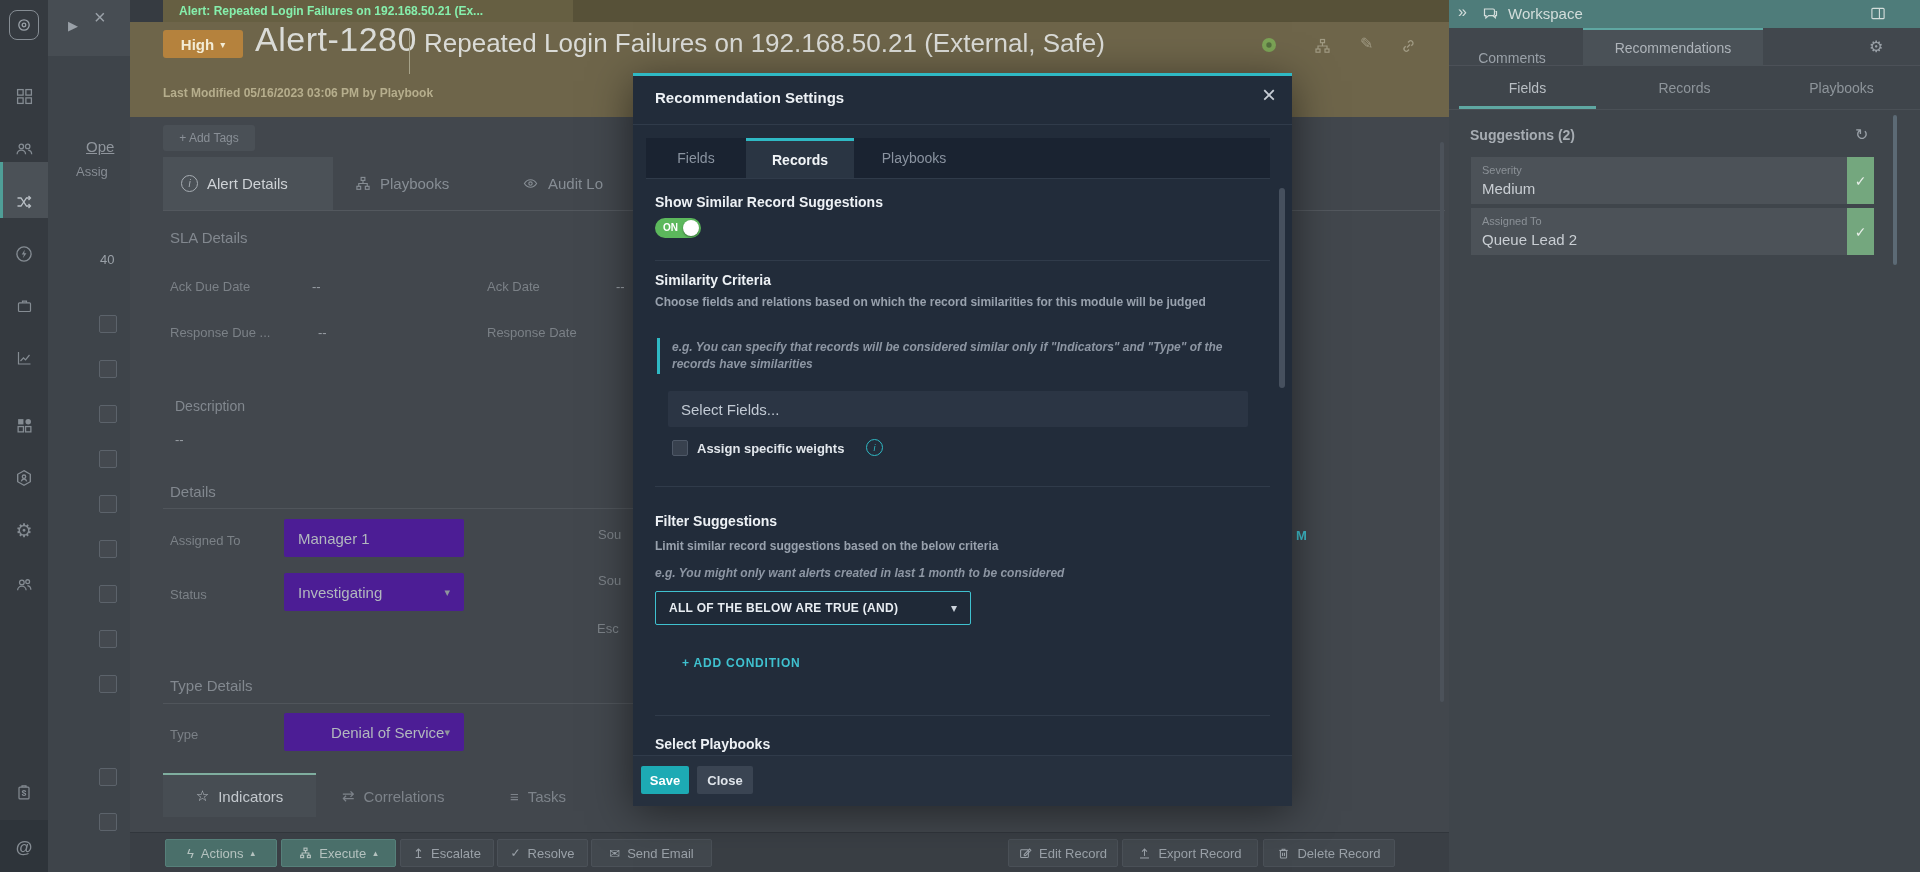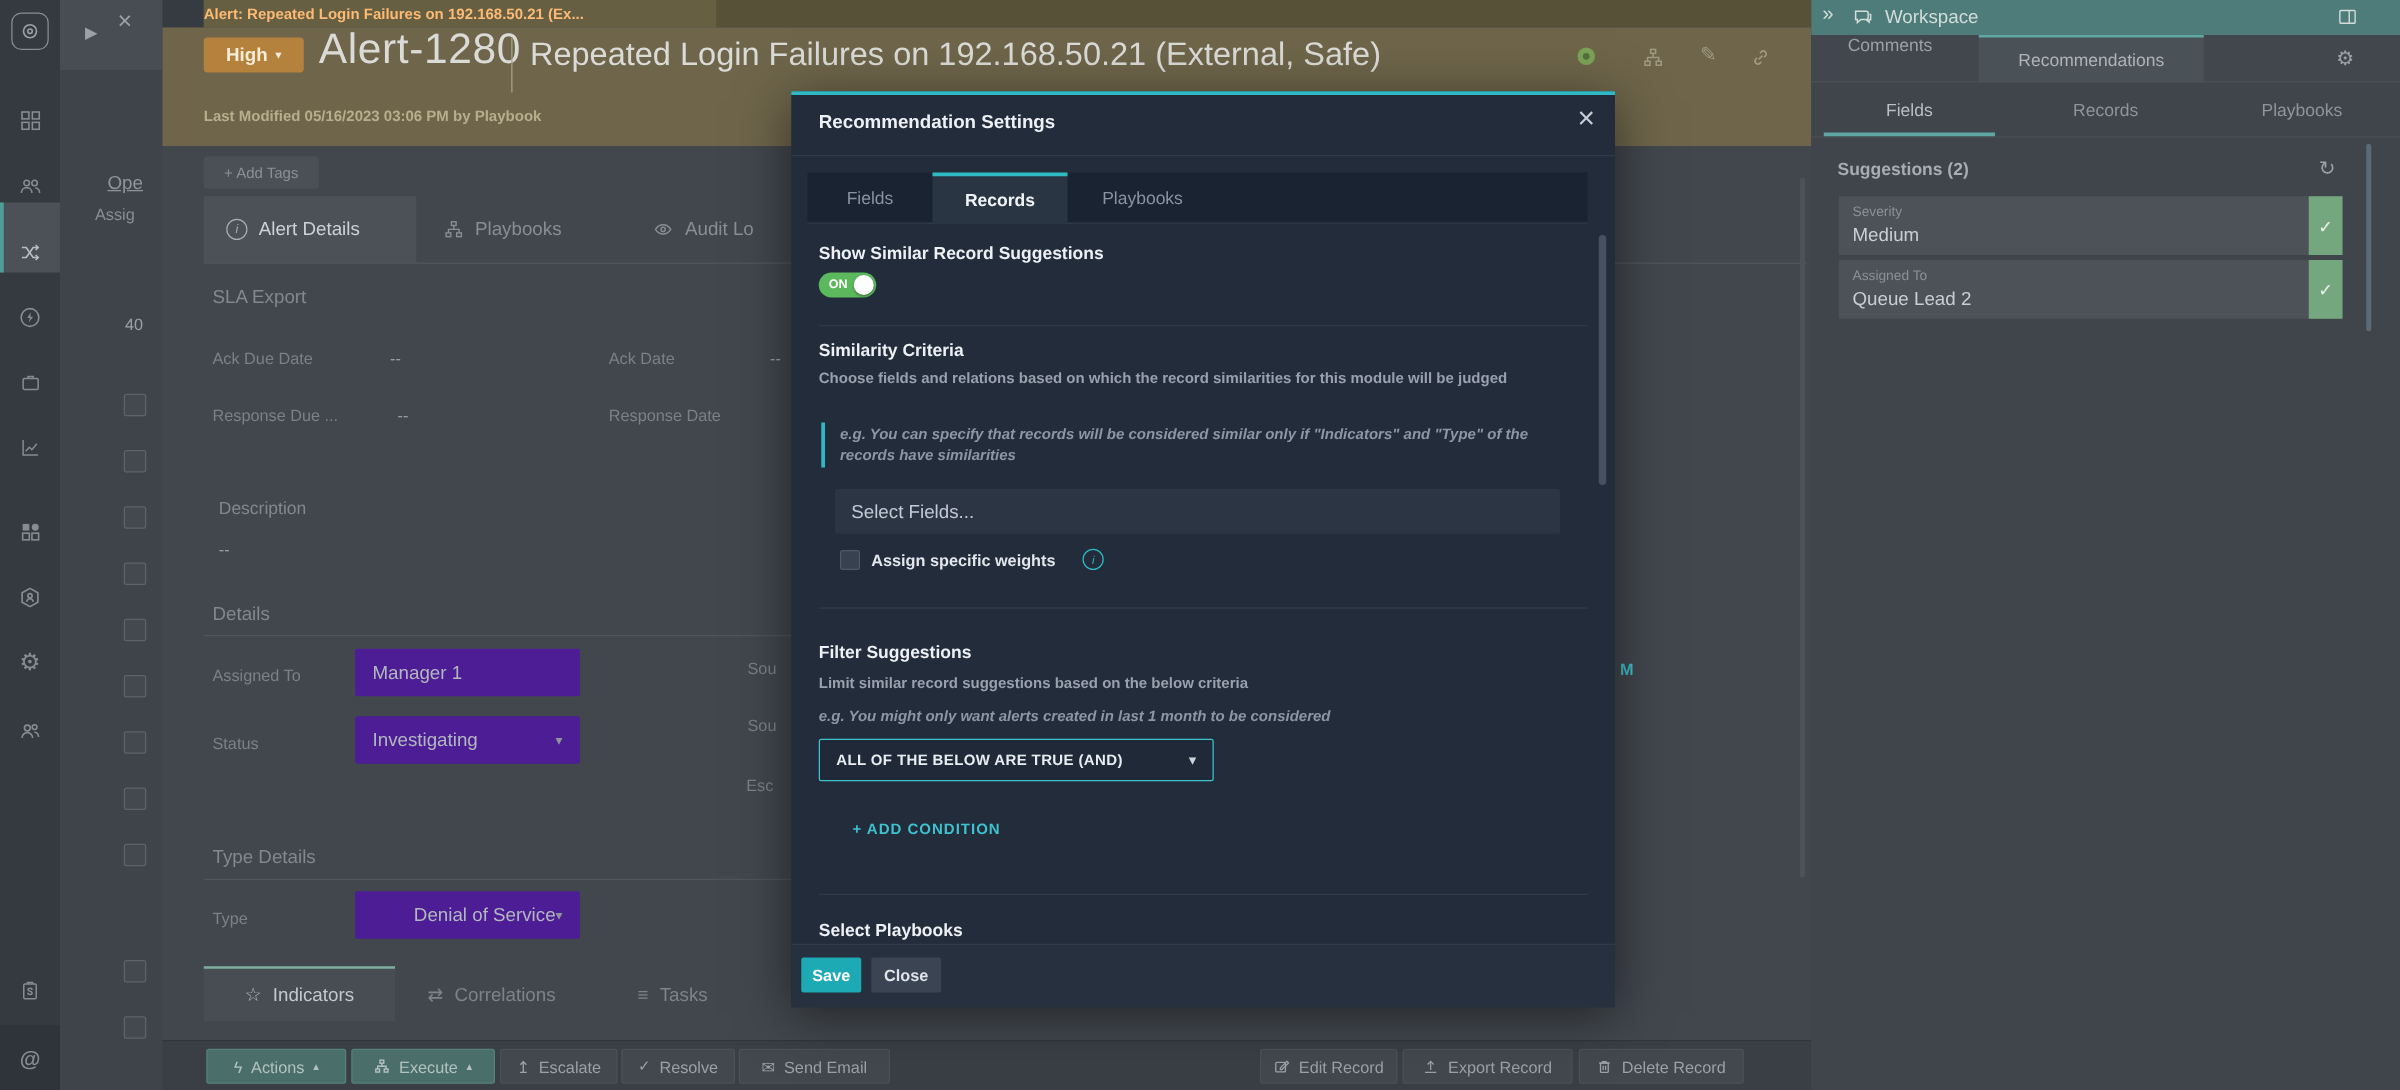--- a/index.html
+++ b/index.html
@@ -131,21 +131,21 @@
     <div class="cb" style="left:51px;top:585px;"></div>
     <div class="cb" style="left:51px;top:630px;"></div>
     <div class="cb" style="left:51px;top:675px;"></div>
     <div class="cb" style="left:51px;top:768px;"></div>
     <div class="cb" style="left:51px;top:813px;"></div>
   </div>
 
   <div class="abs" style="left:130px;top:0;width:1319px;height:22px;background:#575138;">
     <div class="abs" style="left:0;top:0;width:33px;height:22px;background:#363b41;"></div>
     <div class="abs" style="left:33px;top:0;width:410px;height:22px;background:#665f42;overflow:hidden;">
-      <span class="t" style="left:0;top:4px;font-size:12px;font-weight:bold;color:#fdba74;">Alert: Repeated Login Failures on 192.168.50.21 (Ex...</span>
+      <span class="t" style="left:16px;top:4px;font-size:12px;font-weight:bold;color:#86efac;">Alert: Repeated Login Failures on 192.168.50.21 (Ex...</span>
     </div>
   </div>
 
   <div class="abs" style="left:130px;top:22px;width:1319px;height:95px;background:#6e654a;">
     <div class="abs" style="left:33px;top:8px;width:80px;height:28px;background:#b5823d;border-radius:3px;display:flex;align-items:center;justify-content:center;gap:6px;">
       <span style="font-size:15px;font-weight:bold;color:#f3ecd6;">High</span>
       <span style="font-size:10px;color:#f3ecd6;">▾</span>
     </div>
     <div class="t" style="left:125px;top:-2px;font-size:34px;color:#dadbd7;letter-spacing:.5px;">Alert-1280</div>
     <div class="abs" style="left:279px;top:8px;width:1px;height:44px;background:#a6a289;"></div>
@@ -200,21 +200,21 @@
       <span class="ic" style="position:static;">
         <svg width="17" height="15" viewBox="0 0 16 16" fill="none" stroke="currentColor" stroke-width="1.2">
             <path d="M1.5 8s2.5-4 6.5-4 6.5 4 6.5 4-2.5 4-6.5 4S1.5 8 1.5 8z"></path>
             <circle cx="8" cy="8" r="1.8"></circle>
           </svg>
       </span>
       <span style="font-size:15px;">Audit Lo</span>
     </div>
     <div class="hr" style="left:33px;top:93px;width:1282px;"></div>
 
-    <div class="t" style="left:40px;top:112px;font-size:15px;color:#82888f;">SLA Export</div>
+    <div class="t" style="left:40px;top:112px;font-size:15px;color:#82888f;">SLA Details</div>
     <div class="t" style="left:40px;top:162px;font-size:13px;color:#7b8187;">Ack Due Date</div>
     <div class="t" style="left:182px;top:162px;font-size:13px;color:#9aa0a6;">--</div>
     <div class="t" style="left:357px;top:162px;font-size:13px;color:#7b8187;">Ack Date</div>
     <div class="t" style="left:486px;top:162px;font-size:13px;color:#9aa0a6;">--</div>
     <div class="t" style="left:40px;top:208px;font-size:13px;color:#7b8187;">Response Due ...</div>
     <div class="t" style="left:188px;top:208px;font-size:13px;color:#9aa0a6;">--</div>
     <div class="t" style="left:357px;top:208px;font-size:13px;color:#7b8187;">Response Date</div>
 
     <div class="t" style="left:45px;top:281px;font-size:14px;color:#82888f;">Description</div>
     <div class="t" style="left:45px;top:315px;font-size:13px;color:#9aa0a6;">--</div>
@@ -336,21 +336,21 @@
       <span class="t" style="left:59px;top:5px;font-size:15px;color:#d3dddb;">Workspace</span>
       <span class="ic" style="left:421px;top:6px;color:#d3dddb;">
         <svg width="16" height="15" viewBox="0 0 16 16" fill="none" stroke="currentColor" stroke-width="1.2">
             <rect x="1.5" y="2.5" width="13" height="11" rx="1"></rect>
             <path d="M9.5 2.5v11"></path>
           </svg>
       </span>
     </div>
 
     <div class="abs" style="left:0;top:28px;width:471px;height:38px;background:#41474d;border-bottom:1px solid #4c5158;box-sizing:border-box;">
-      <div class="abs" style="left:3px;top:0;width:120px;height:38px;display:flex;align-items:flex-start;justify-content:center;">
+      <div class="abs" style="left:3px;top:0;width:120px;height:38px;display:flex;align-items:flex-end;justify-content:center;">
         <span style="font-size:14px;color:#9aa1a8;">Comments</span>
       </div>
       <div class="abs" style="left:134px;top:0;width:180px;height:38px;background:#4a5157;border-top:2px solid #5fa7a2;box-sizing:border-box;display:flex;align-items:center;justify-content:center;">
         <span style="font-size:14px;color:#aeb4ba;">Recommendations</span>
       </div>
       <span class="t" style="left:420px;top:9px;font-size:16px;color:#9aa1a8;">⚙</span>
     </div>
 
     <div class="abs" style="left:0;top:66px;width:471px;height:44px;border-bottom:1px solid #4a5056;box-sizing:border-box;">
       <div class="abs" style="left:0;top:0;width:157px;height:44px;display:flex;align-items:center;justify-content:center;">

